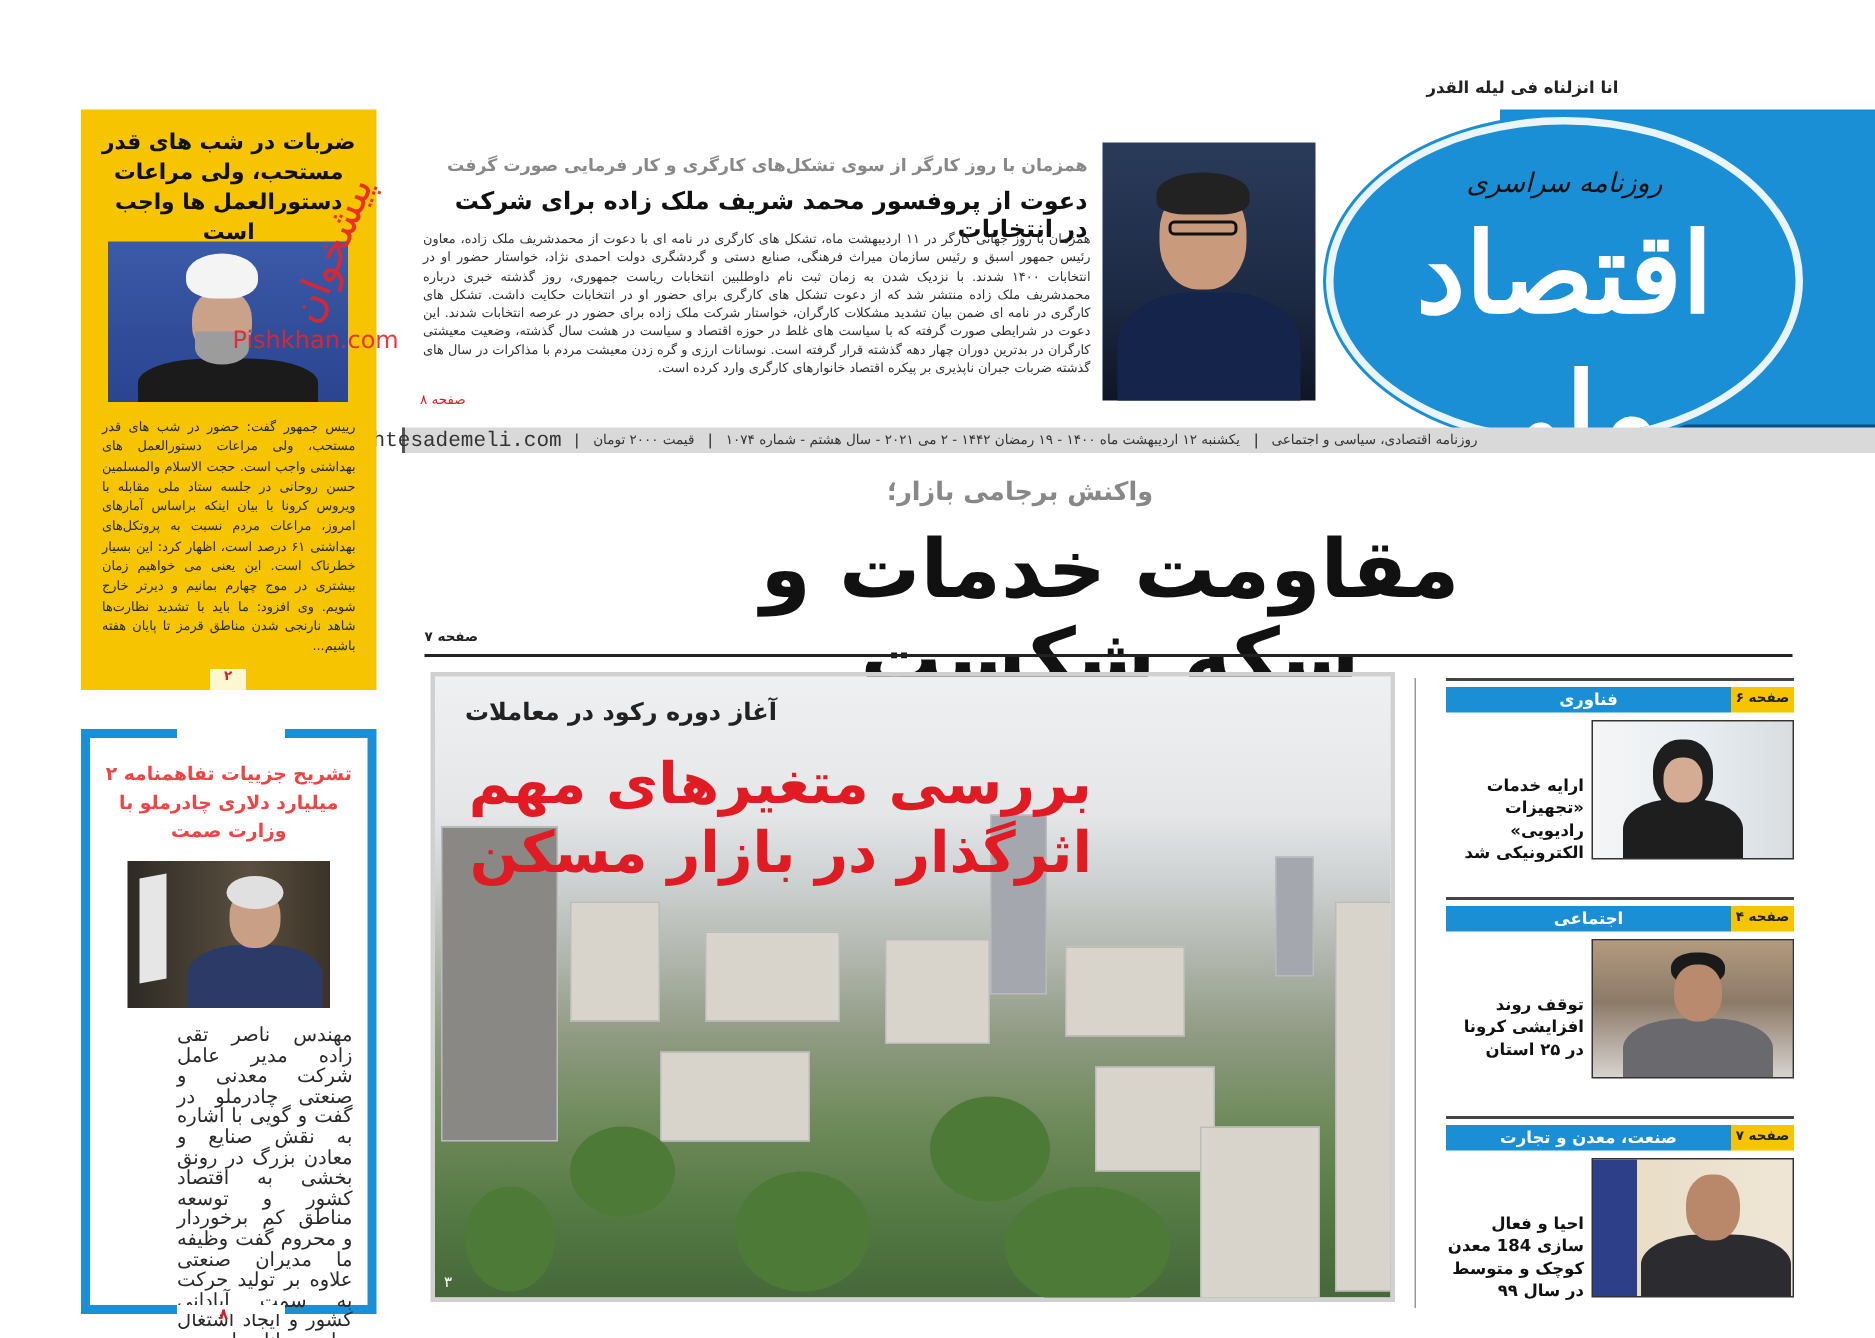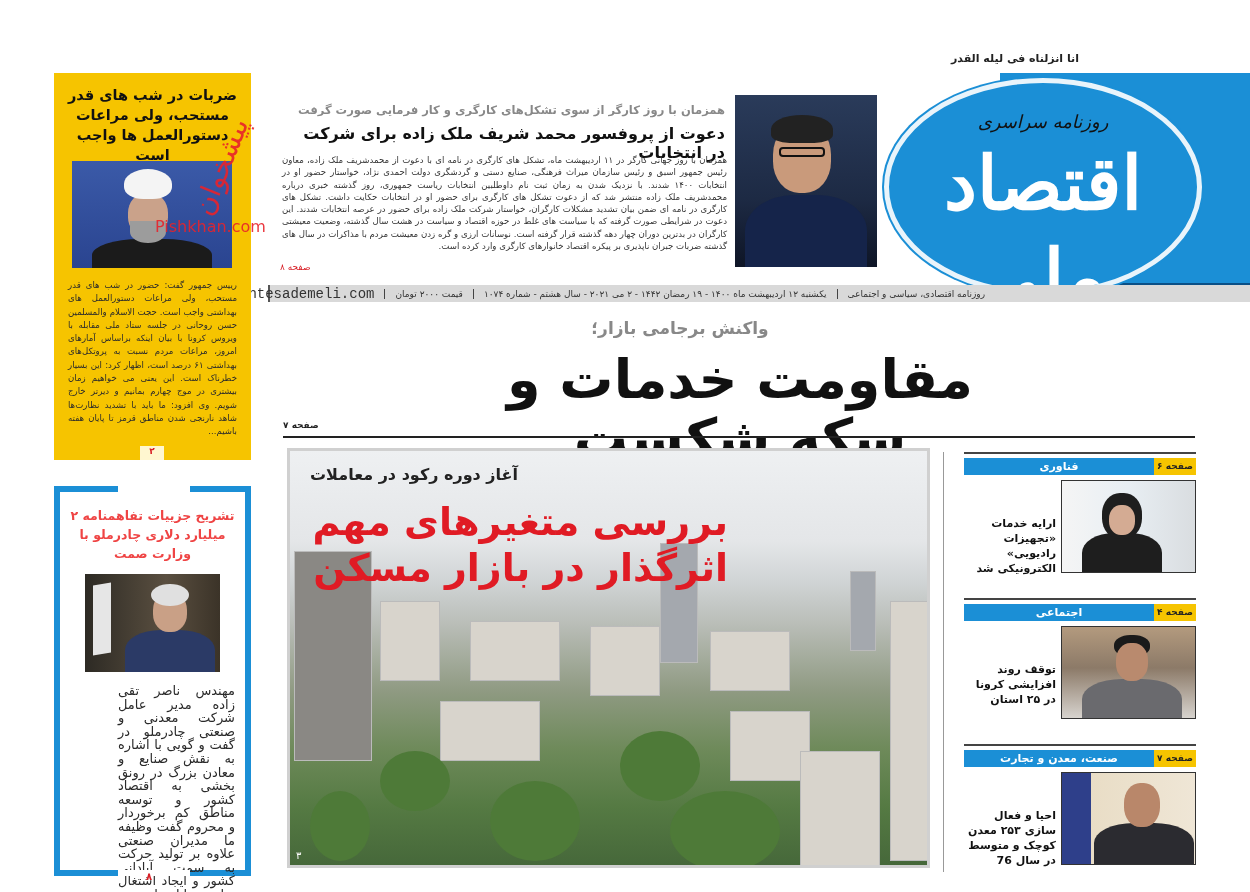--- a/index.html
+++ b/index.html
@@ -225,14 +225,14 @@
   <div class="bar">
     <span class="pg">صفحه ۷</span>
     <span class="lbl">صنعت، معدن و تجارت</span>
   </div>
   <div class="photo p3">
     <div class="person" style="left:48px; top:10px;">
       <div class="b" style="left:-16px; top:40px; width:100px; height:50px; background:#2b2b30;"></div>
       <div class="h" style="left:14px; top:0; width:36px; height:44px; background:#b9876a;"></div>
     </div>
   </div>
-  <div class="hl">احیا و فعال سازی ۲۵۳ معدن کوچک و متوسط در سال 76</div>
+  <div class="hl">احیا و فعال سازی 184 معدن کوچک و متوسط در سال ۹۹</div>
 </div>
 
 </body></html>

